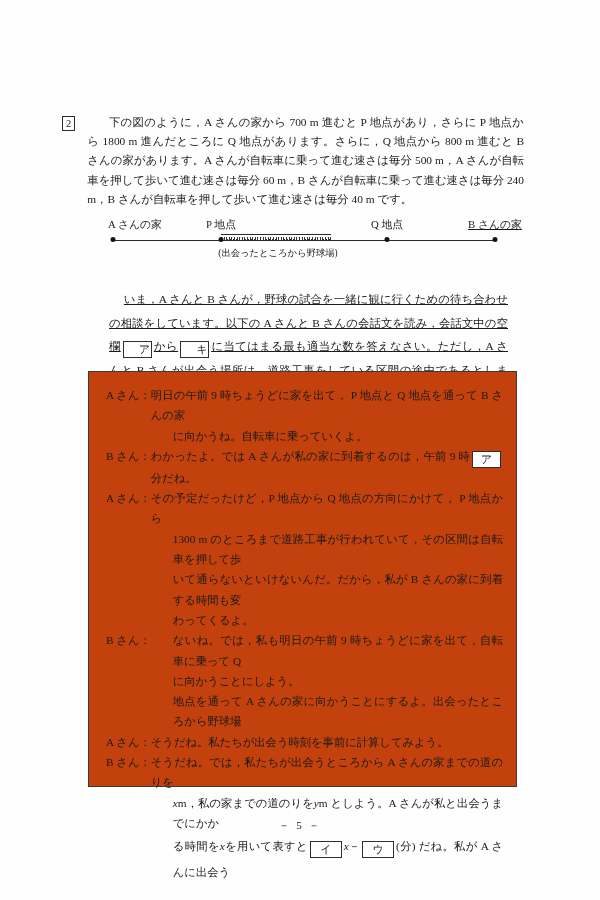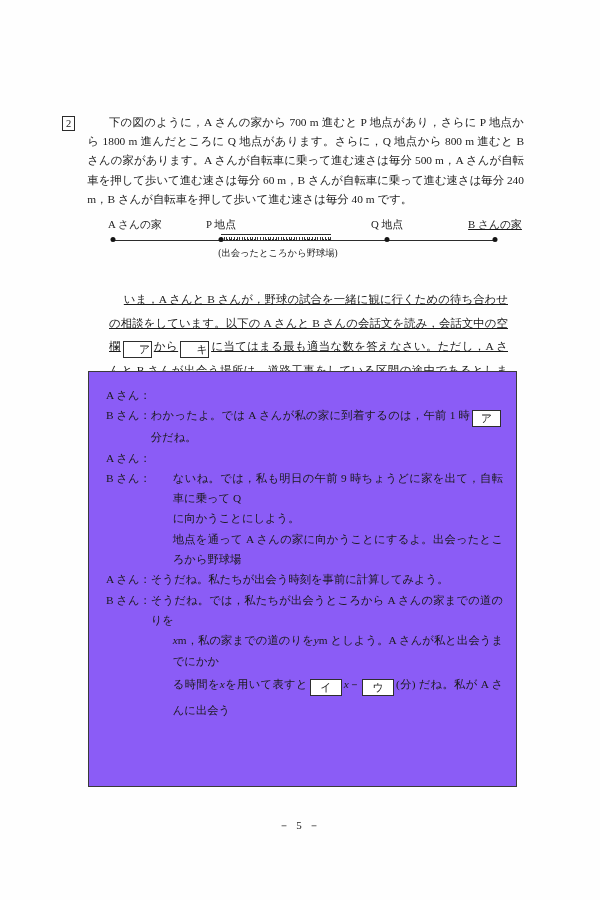--- a/index.html
+++ b/index.html
@@ -141,21 +141,21 @@
 
   
   .dialog {
     position: absolute;
     left: 88px;
     top: 371px;
     width: 429px;
     height: 416px;
     border: 1px solid #3a3a3a;
     box-sizing: border-box;
-    background: #8b5cf6;
+    background: #c2410c;
   }
   .dialog-inner {
     padding: 13px 13px 0 17px;
     font-size: 11.3px;
     line-height: 20.3px;
   }
   .turn {
     display: flex;
     align-items: flex-start;
     margin-bottom: 0px;
@@ -235,31 +235,41 @@
 
   <div class="midpara">
     <p style="text-indent:1.3em;"><span>いま，A さんと B さんが，野球の試合を一緒に観に行くための待ち合わせの相談をしています。以下の A さんと B さんの会話文を読み，会話文中の空欄</span><span class="blank">ア</span><span>から</span><span class="blank">キ</span><span>に当てはまる最も適当な数を答えなさい。ただし，A さんと B さんが出会う場所は，道路工事をしている区間の途中であるとします。</span></p>
   </div>
 
   <div class="dialog">
     <div class="dialog-inner">
 
       <div class="turn">
         <span class="speaker">A さん：</span>
+        <div class="utter">
+          <p>明日の午前 9 時ちょうどに家を出て， P 地点と Q 地点を通って B さんの家</p>
+          <p class="hang">に向かうね。自転車に乗っていくよ。</p>
+        </div>
       </div>
 
       <div class="turn">
         <span class="speaker">B さん：</span>
         <div class="utter">
-          <p><span>わかったよ。では A さんが私の家に到着するのは，午前 1 時</span><span class="blank">ア</span><span>分だね。</span></p>
+          <p><span>わかったよ。では A さんが私の家に到着するのは，午前 9 時</span><span class="blank">ア</span><span>分だね。</span></p>
         </div>
       </div>
 
       <div class="turn">
         <span class="speaker">A さん：</span>
+        <div class="utter">
+          <p>その予定だったけど，P 地点から Q 地点の方向にかけて， P 地点から</p>
+          <p class="hang">1300 m のところまで道路工事が行われていて，その区間は自転車を押して歩</p>
+          <p class="hang">いて通らないといけないんだ。だから，私が B さんの家に到着する時間も変</p>
+          <p class="hang">わってくるよ。</p>
+        </div>
       </div>
 
       <div class="turn">
         <span class="speaker">B さん：</span>
         <div class="utter">
           <p class="hang">ないね。では，私も明日の午前 9 時ちょうどに家を出て，自転車に乗って Q</p>
           <p class="hang">に向かうことにしよう。</p>
           <p class="hang">地点を通って A さんの家に向かうことにするよ。出会ったところから野球場</p>
         </div>
       </div>

